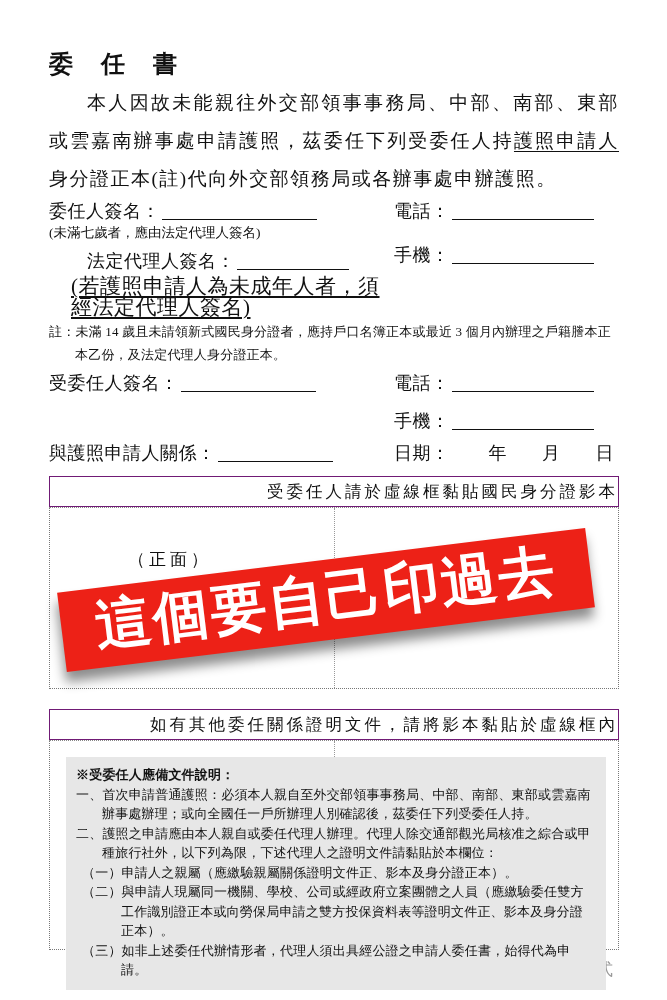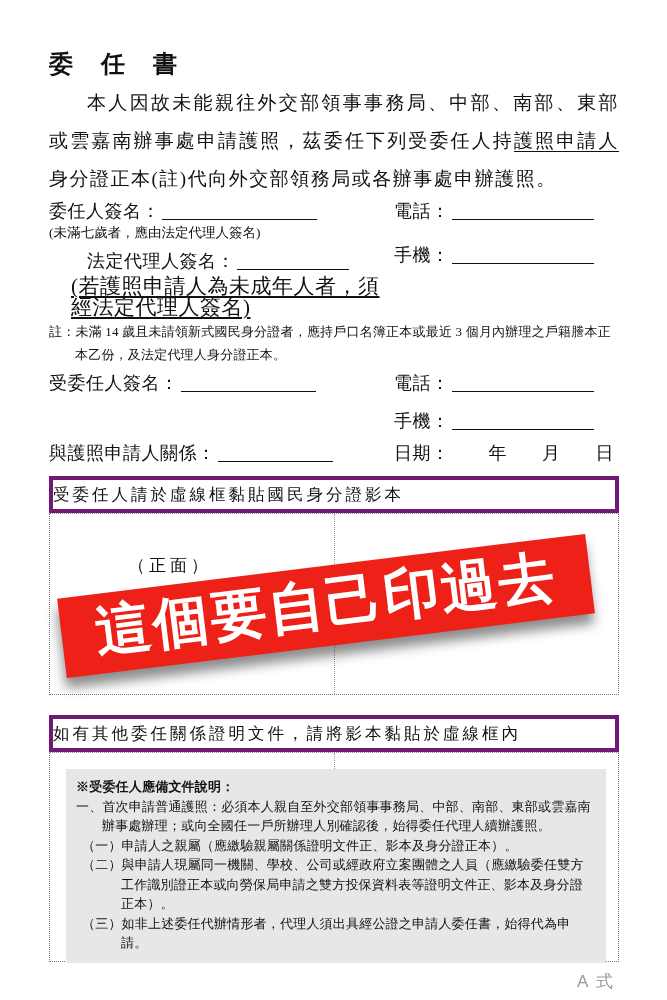--- a/index.html
+++ b/index.html
@@ -70,22 +70,22 @@
   .mt18{margin-top:18px;}
   .mt12{margin-top:12px;}
   .relation{margin-top:6px;}
   .date-part{display:inline-block;}
   .dsp34{margin-left:34px;}
   .dsp30{margin-left:30px;}
 
   
   .box{margin-top:10px;}
   .box-header{
-    border:4px solid #701a75;
-    text-align:left;
+    border:1px solid #701a75;
+    text-align:right;
     font-size:16.5px;
     letter-spacing:3px;
     line-height:29px;height:29px;
     background:#fff;
   }
   .box-body{
     position:relative;
     border:1.5px dotted #777;
     border-top:1.5px dotted #888;
     margin-top:0;
@@ -215,21 +215,22 @@
         </div>
       </div>
     </div>
 
     <div class="box doc-box">
       <div class="box-header">如有其他委任關係證明文件，請將影本黏貼於虛線框內</div>
       <div class="box-body doc-body">
         <div class="vdivider"></div>
         <div class="instructions">
           <div class="instr-title">※受委任人應備文件說明：</div>
-          <div class="instr-item"><span>一、</span><span>首次申請普通護照：必須本人親自至外交部領事事務局、中部、南部、東部或雲嘉南辦事處辦理；或向全國任一戶所辦理人別確認後，始得委任代理人續辦護照。</span></div>
+          <div class="instr-item"><span>一、</span><span>首次申請普通護照：必須本人親自至外交部領事事務局、中部、南部、東部或雲嘉南辦事處辦理；或向全國任一戶所辦理人別確認後，茲委任下列受委任人持。</span></div>
+          <div class="instr-item"><span>二、</span><span>護照之申請應由本人親自或委任代理人辦理。代理人除交通部觀光局核准之綜合或甲種旅行社外，以下列為限，下述代理人之證明文件請黏貼於本欄位：</span></div>
           <div class="instr-item sub"><span>（一）</span><span>申請人之親屬（應繳驗親屬關係證明文件正、影本及身分證正本）。</span></div>
           <div class="instr-item sub"><span>（二）</span><span>與申請人現屬同一機關、學校、公司或經政府立案團體之人員（應繳驗委任雙方工作識別證正本或向勞保局申請之雙方投保資料表等證明文件正、影本及身分證正本）。</span></div>
           <div class="instr-item sub"><span>（三）</span><span>如非上述委任代辦情形者，代理人須出具經公證之申請人委任書，始得代為申請。</span></div>
         </div>
       </div>
     </div>
 
   </div>
 
   <div class="form-code">A 式</div>

